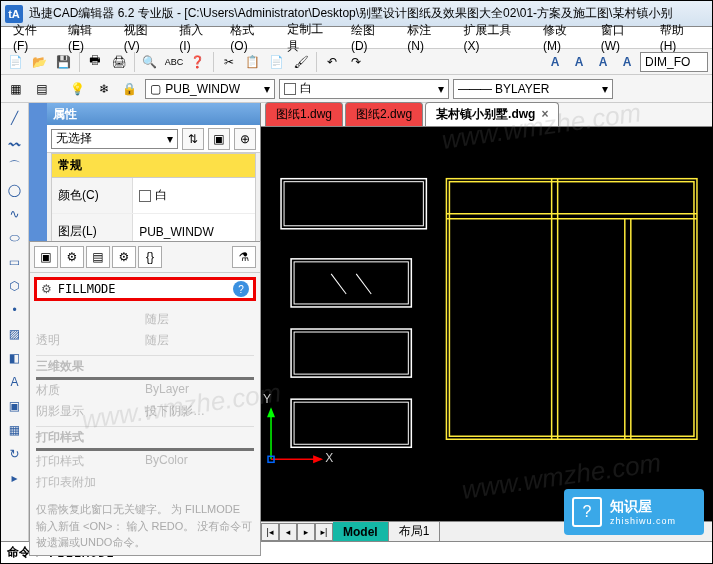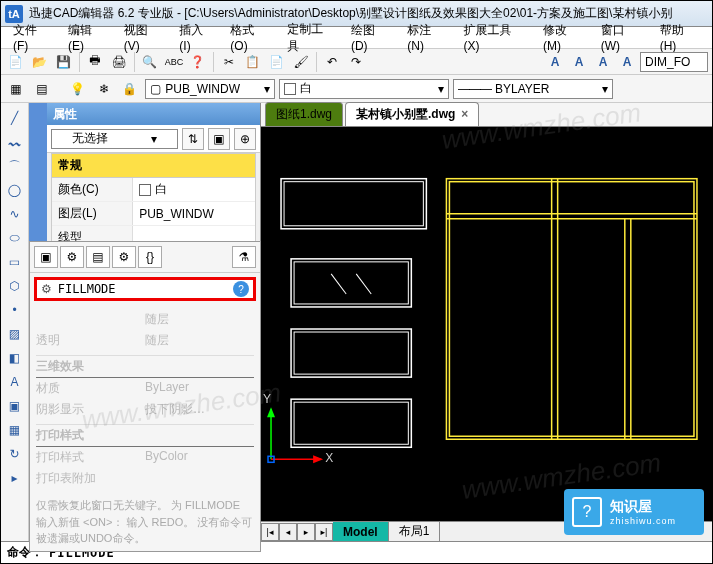--- a/index.html
+++ b/index.html
@@ -26,46 +26,46 @@
 .work { display: flex; height: calc(100% - 26px - 22px - 26px - 28px - 22px); }
 
 .lefttools { width: 28px; display: flex; flex-direction: column; align-items: center; gap: 2px; padding-top: 4px; border-right: 1px solid #ccc; background: #f5f5f5; }
 .lefttools .lt { width: 22px; height: 22px; display: flex; align-items: center; justify-content: center; cursor: pointer; color: #2a5aa0; }
 
 .propbar { width: 18px; background: #5a8fd8; display: flex; align-items: flex-start; justify-content: center; color: #fff; }
 
 .proppanel { width: 214px; border-right: 1px solid #888; display: flex; flex-direction: column; background: #f0f0f0; }
 .proppanel .hdr { height: 22px; background: linear-gradient(#7ab0e8, #5590d0); color: #fff; font-weight: bold; padding: 0 6px; display: flex; align-items: center; }
 .proppanel .selrow { height: 28px; display: flex; align-items: center; gap: 4px; padding: 4px; background: #fff; border-bottom: 1px solid #ccc; }
-.proppanel .selrow .selcombo { flex: 1; height: 20px; border: 1px solid #888; display: flex; align-items: center; padding: 0 20px; }
+.proppanel .selrow .selcombo { flex: 1; height: 20px; border: 1px solid #888; display: flex; align-items: center; padding: 0 4px; }
 .proppanel .selrow .ib { width: 22px; height: 22px; border: 1px solid #aaa; display: flex; align-items: center; justify-content: center; background: #f8f8f8; cursor: pointer; }
 .proppanel .grid { flex: 0 0 auto; background: #fff; border: 1px solid #ccc; margin: 0 4px; }
 .proppanel .ghdr { background: #fde047; font-weight: bold; padding: 3px 6px; border-bottom: 1px solid #ccc; }
 .proppanel .grow { display: flex; border-bottom: 1px solid #eee; }
-.proppanel .grow .gc1 { width: 40%; padding: 3px 6px; background: #f5f5f5; border-right: 1px solid #ddd; }
+.proppanel .grow .gc1 { width: 40%; padding: 9px 6px; background: #f5f5f5; border-right: 1px solid #ddd; }
 .proppanel .grow .gc2 { flex: 1; padding: 3px 6px; display: flex; align-items: center; gap: 4px; }
 .proppanel .grow .sw { width: 12px; height: 12px; border: 1px solid #666; background: #fff; }
 
 .overlay-panel { position: absolute; left: 28px; top: 240px; width: 232px; background: #f5f5f5; border: 1px solid #999; z-index: 5; }
 .overlay-panel .orow1 { display: flex; gap: 2px; padding: 4px; border-bottom: 1px solid #ccc; }
 .overlay-panel .orow1 .ob { width: 24px; height: 22px; border: 1px solid #aaa; background: #fff; display: flex; align-items: center; justify-content: center; cursor: pointer; }
 .overlay-panel .orow1 .spacer { flex: 1; }
 .overlay-panel .search { border: 3px solid #e00; margin: 4px; height: 24px; background: #fff; display: flex; align-items: center; padding: 0 4px; gap: 6px; }
 .overlay-panel .search .gear { color: #555; }
 .overlay-panel .search .txt { flex: 1; font-family: monospace; }
 .overlay-panel .search .help { width: 16px; height: 16px; border-radius: 50%; background: #3a90e0; color: #fff; display: flex; align-items: center; justify-content: center; font-size: 10px; }
 .overlay-panel .faded { padding: 4px 6px; color: #bbb; }
 .overlay-panel .faded .frow { display: flex; padding: 2px 0; }
 .overlay-panel .faded .fc1 { width: 50%; }
-.overlay-panel .faded .fhdr { font-weight: bold; border-top: 1px solid #ddd; border-bottom: 1px solid #737373; padding: 2px 0; margin-top: 4px; font-family: Liberation Mono, monospace; }
+.overlay-panel .faded .fhdr { font-weight: bold; border-top: 1px solid #ddd; border-bottom: 3px solid #737373; padding: 2px 0; margin-top: 4px; font-family: Liberation Mono, monospace; }
 .overlay-panel .cmds { padding: 4px 6px; color: #aaa; line-height: 1.5; font-size: 11px; }
 
 .canvaswrap { flex: 1; display: flex; flex-direction: column; }
 .doctabs { height: 24px; display: flex; align-items: flex-end; gap: 2px; padding: 0 4px; background: #f5f5f5; border-bottom: 1px solid #888; }
-.doctabs .dtab { padding: 3px 10px; border: 1px solid #888; border-bottom: none; border-radius: 4px 4px 0 0; background: #4d7c0f; cursor: pointer; white-space: nowrap; }
+.doctabs .dtab { padding: 3px 10px; border: 1px solid #888; border-bottom: none; border-radius: 4px 4px 0 0; background: #ef4444; cursor: pointer; white-space: nowrap; }
 .doctabs .dtab.active { background: #fff; font-weight: bold; }
 .doctabs .dtab .x { margin-left: 6px; color: #666; }
 
 .canvas { flex: 1; background: #000; position: relative; overflow: hidden; }
 .canvas svg { width: 100%; height: 100%; }
 
 .layouttabs { height: 20px; display: flex; align-items: center; background: #f0f0f0; border-top: 1px solid #888; }
 .layouttabs .nav { display: flex; }
 .layouttabs .nav .nb { width: 18px; height: 18px; border: 1px solid #888; display: flex; align-items: center; justify-content: center; cursor: pointer; font-size: 9px; }
 .layouttabs .lt2 { padding: 0 10px; border-right: 1px solid #888; height: 100%; display: flex; align-items: center; cursor: pointer; }
@@ -209,20 +209,21 @@
       <div class="grow">
         <div class="gc1">线型</div>
         <div class="gc2"></div>
       </div>
     </div>
   </div>
 
   <div class="canvaswrap">
     <div class="doctabs">
       <div class="dtab"><span>图纸1.dwg</span></div>
+      <div class="dtab"><span>图纸2.dwg</span></div>
       <div class="dtab active"><span>某村镇小别墅.dwg</span><span class="x">×</span></div>
     </div>
     <div class="canvas">
       <svg viewBox="0 0 450 330">
 
         <rect x="20" y="20" width="145" height="50" fill="none" stroke="#fff" stroke-width="1.5"></rect>
         <rect x="23" y="23" width="139" height="44" fill="none" stroke="#fff" stroke-width="1"></rect>
         <rect x="30" y="100" width="120" height="48" fill="none" stroke="#fff" stroke-width="1.5"></rect>
         <rect x="33" y="103" width="114" height="42" fill="none" stroke="#fff" stroke-width="1"></rect>
         <line x1="70" y1="115" x2="85" y2="135" stroke="#fff"></line>

